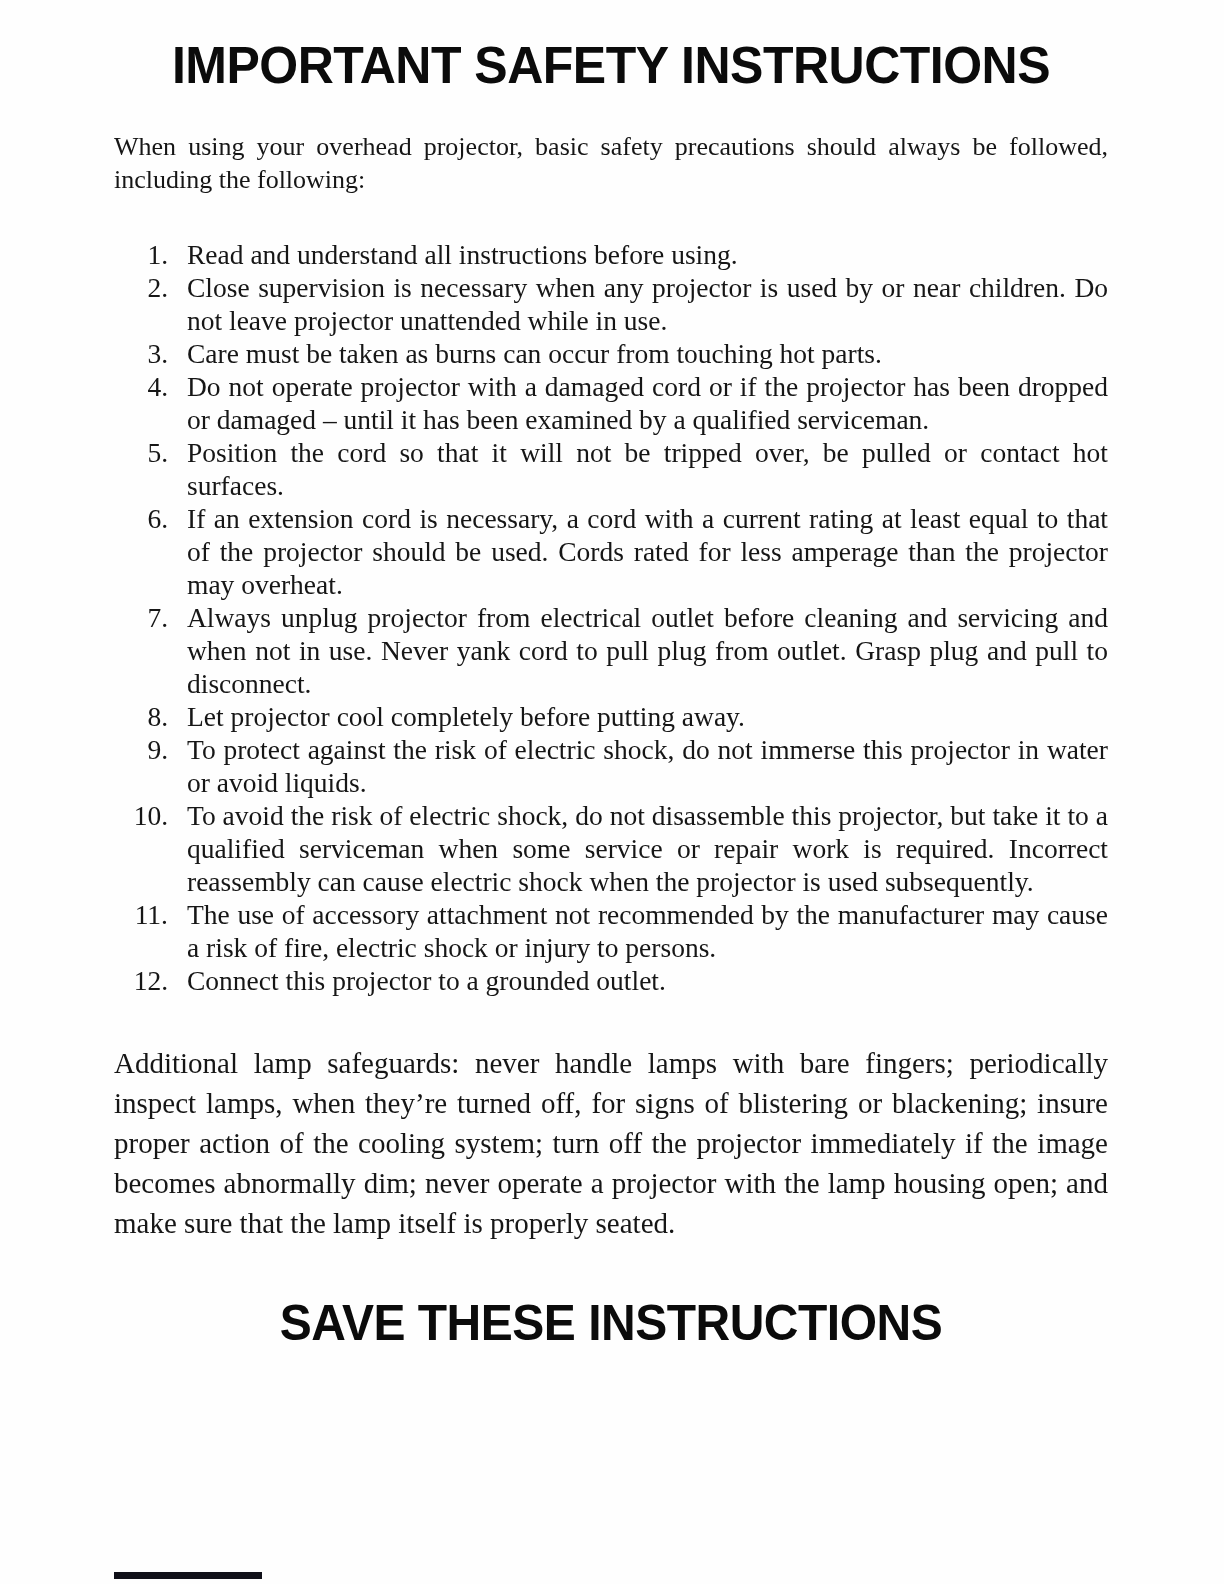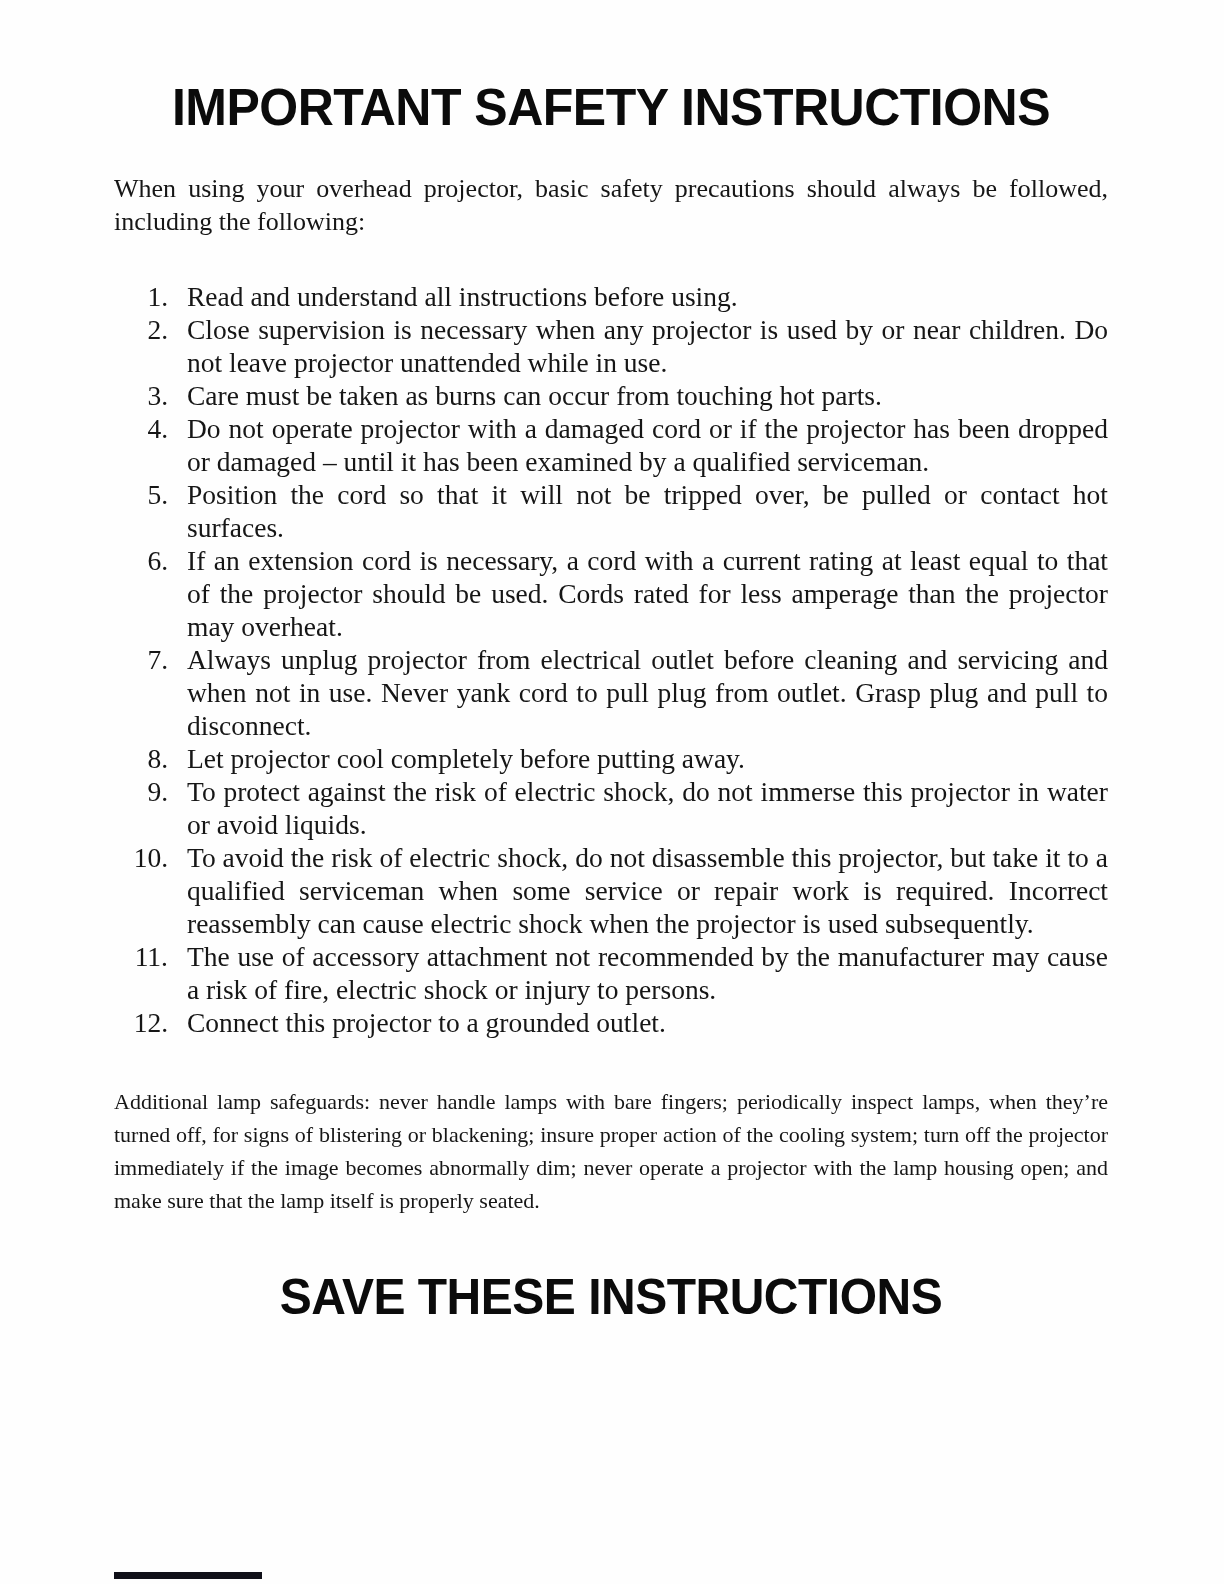--- a/index.html
+++ b/index.html
@@ -8,21 +8,21 @@
     background: #ffffff;
   }
   .page {
     position: relative;
     width: 1224px;
     height: 1584px;
     background: #fefefe;
     color: #161616;
     font-family: "Liberation Serif", serif;
     box-sizing: border-box;
-    padding: 78px 116px 0 114px;
+    padding: 36px 116px 0 114px;
     overflow: hidden;
   }
   .doc-title {
     font-family: "Liberation Sans", sans-serif;
     font-weight: 800;
     font-size: 50px;
     letter-spacing: -0.5px;
     text-align: center;
     margin: 0 0 36px 0;
     color: #0b0b0b;
@@ -48,22 +48,22 @@
     margin: 0;
   }
   ol.instructions .num {
     text-align: right;
     white-space: nowrap;
   }
   ol.instructions .itext {
     text-align: justify;
   }
   .additional {
-    font-size: 22px;
-    line-height: 33px;
+    font-size: 29px;
+    line-height: 40px;
     text-align: justify;
     margin: 46px 0 0 0;
   }
   .doc-footer {
     font-family: "Liberation Sans", sans-serif;
     font-weight: 800;
     font-size: 48px;
     letter-spacing: -0.5px;
     text-align: center;
     margin: 52px 0 0 0;

